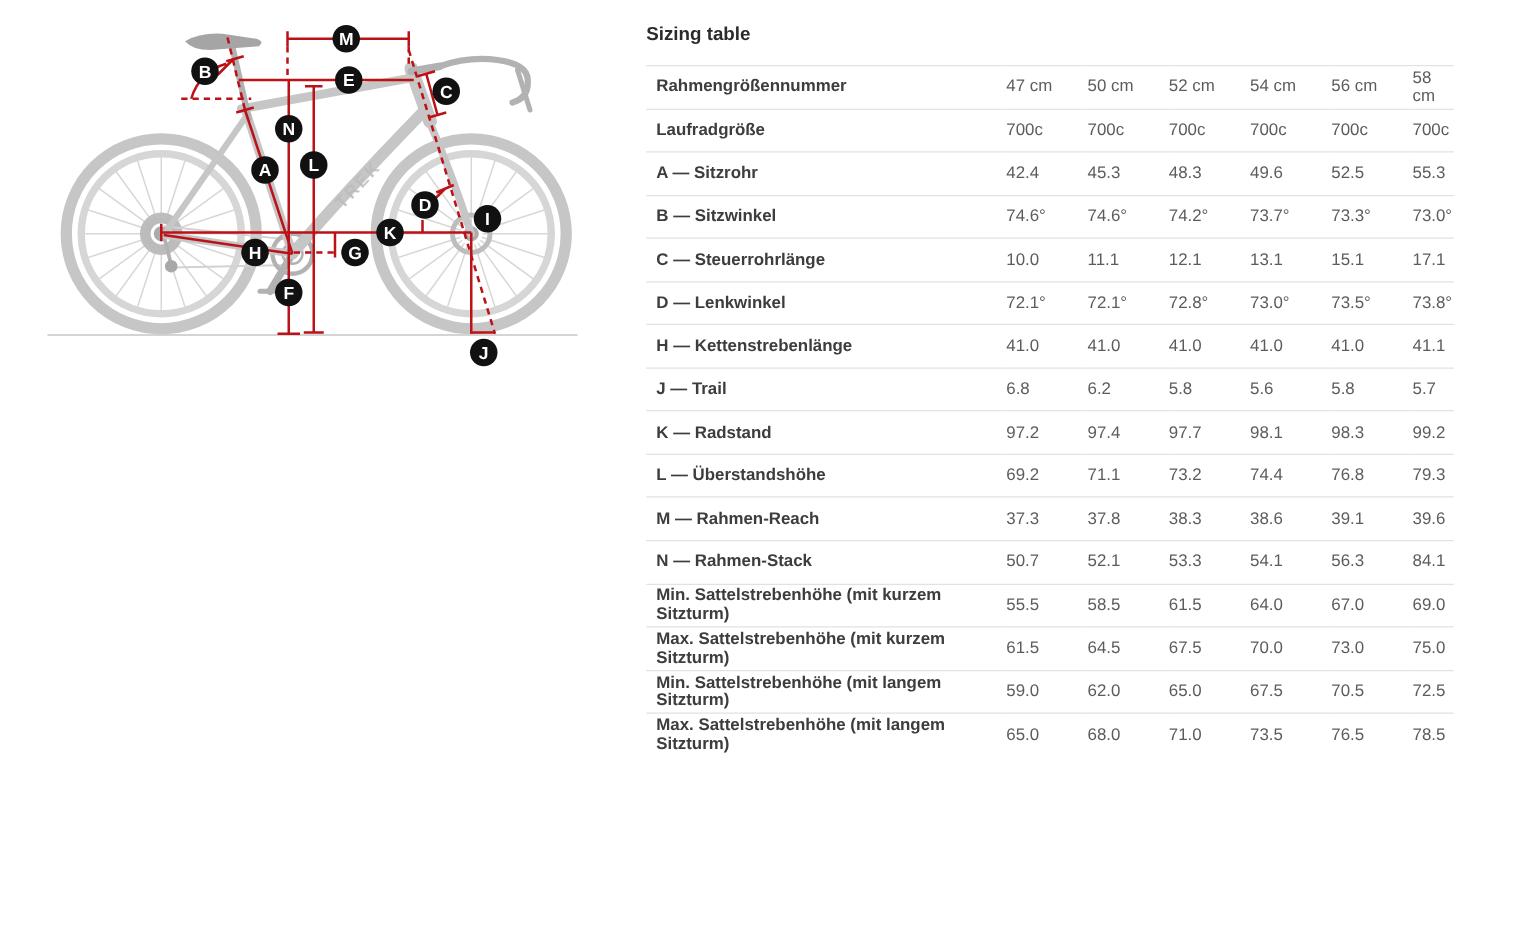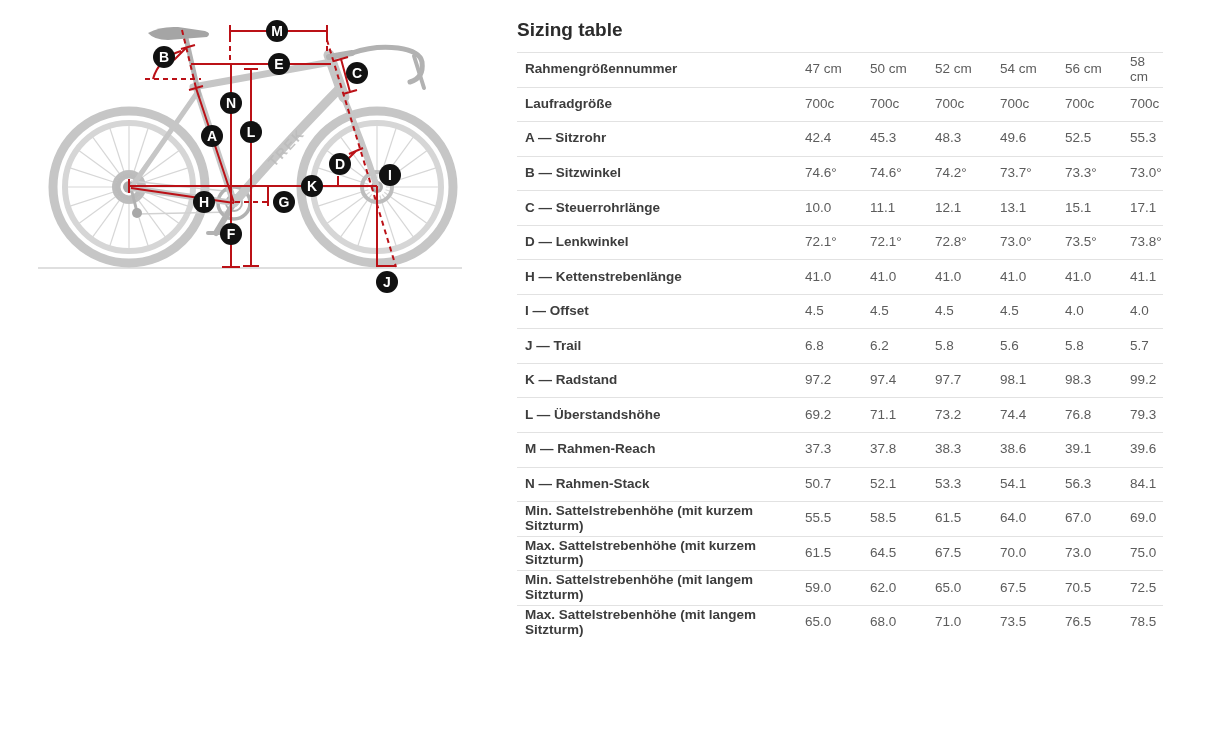--- a/index.html
+++ b/index.html
@@ -12,21 +12,21 @@
   .tube{stroke:#c6c6c6;fill:none;stroke-linecap:round;}
   .tube2{stroke:#b2b2b2;fill:none;stroke-linecap:round;}
   .faint{stroke:#d6d6d6;fill:none;}
   .red{stroke:var(--accent,#bb1117);stroke-width:2;fill:none;}
   .red-dash{stroke:var(--accent,#bb1117);stroke-width:2;fill:none;stroke-dasharray:5 4;}
   .marker-circle{fill:var(--marker,#111111);}
   .marker-letter{fill:#ffffff;font-family:"Liberation Sans",sans-serif;font-weight:bold;font-size:14px;text-anchor:middle;}
   .bike-logo{fill:#bcbcbc;font-weight:bold;font-size:14px;letter-spacing:2px;opacity:.85;}
   
   .section-title{
-    position:absolute;left:517px;top:19px;font-size:19px;font-weight:bold;color:#2b2b2b;
+    position:absolute;left:517px;top:19px;font-size:15px;font-weight:bold;color:#2b2b2b;
   }
   table.sizing{
     position:absolute;left:517px;top:52px;width:646px;
     border-collapse:collapse;table-layout:fixed;
   }
   table.sizing tr{border-top:1px solid #e2e2e2;}
   table.sizing th,table.sizing td{
     height:34.55px;box-sizing:border-box;padding:0;vertical-align:middle;
     font-size:13.5px;line-height:1.1;
   }
@@ -285,29 +285,20 @@
       <tr>
         <th>H — Kettenstrebenlänge</th>
         <td>41.0</td>
         <td>41.0</td>
         <td>41.0</td>
         <td>41.0</td>
         <td>41.0</td>
         <td>41.1</td>
       </tr>
       <tr>
-        <th>I — Offset</th>
-        <td>4.5</td>
-        <td>4.5</td>
-        <td>4.5</td>
-        <td>4.5</td>
-        <td>4.0</td>
-        <td>4.0</td>
-      </tr>
-      <tr>
         <th>J — Trail</th>
         <td>6.8</td>
         <td>6.2</td>
         <td>5.8</td>
         <td>5.6</td>
         <td>5.8</td>
         <td>5.7</td>
       </tr>
       <tr>
         <th>K — Radstand</th>

